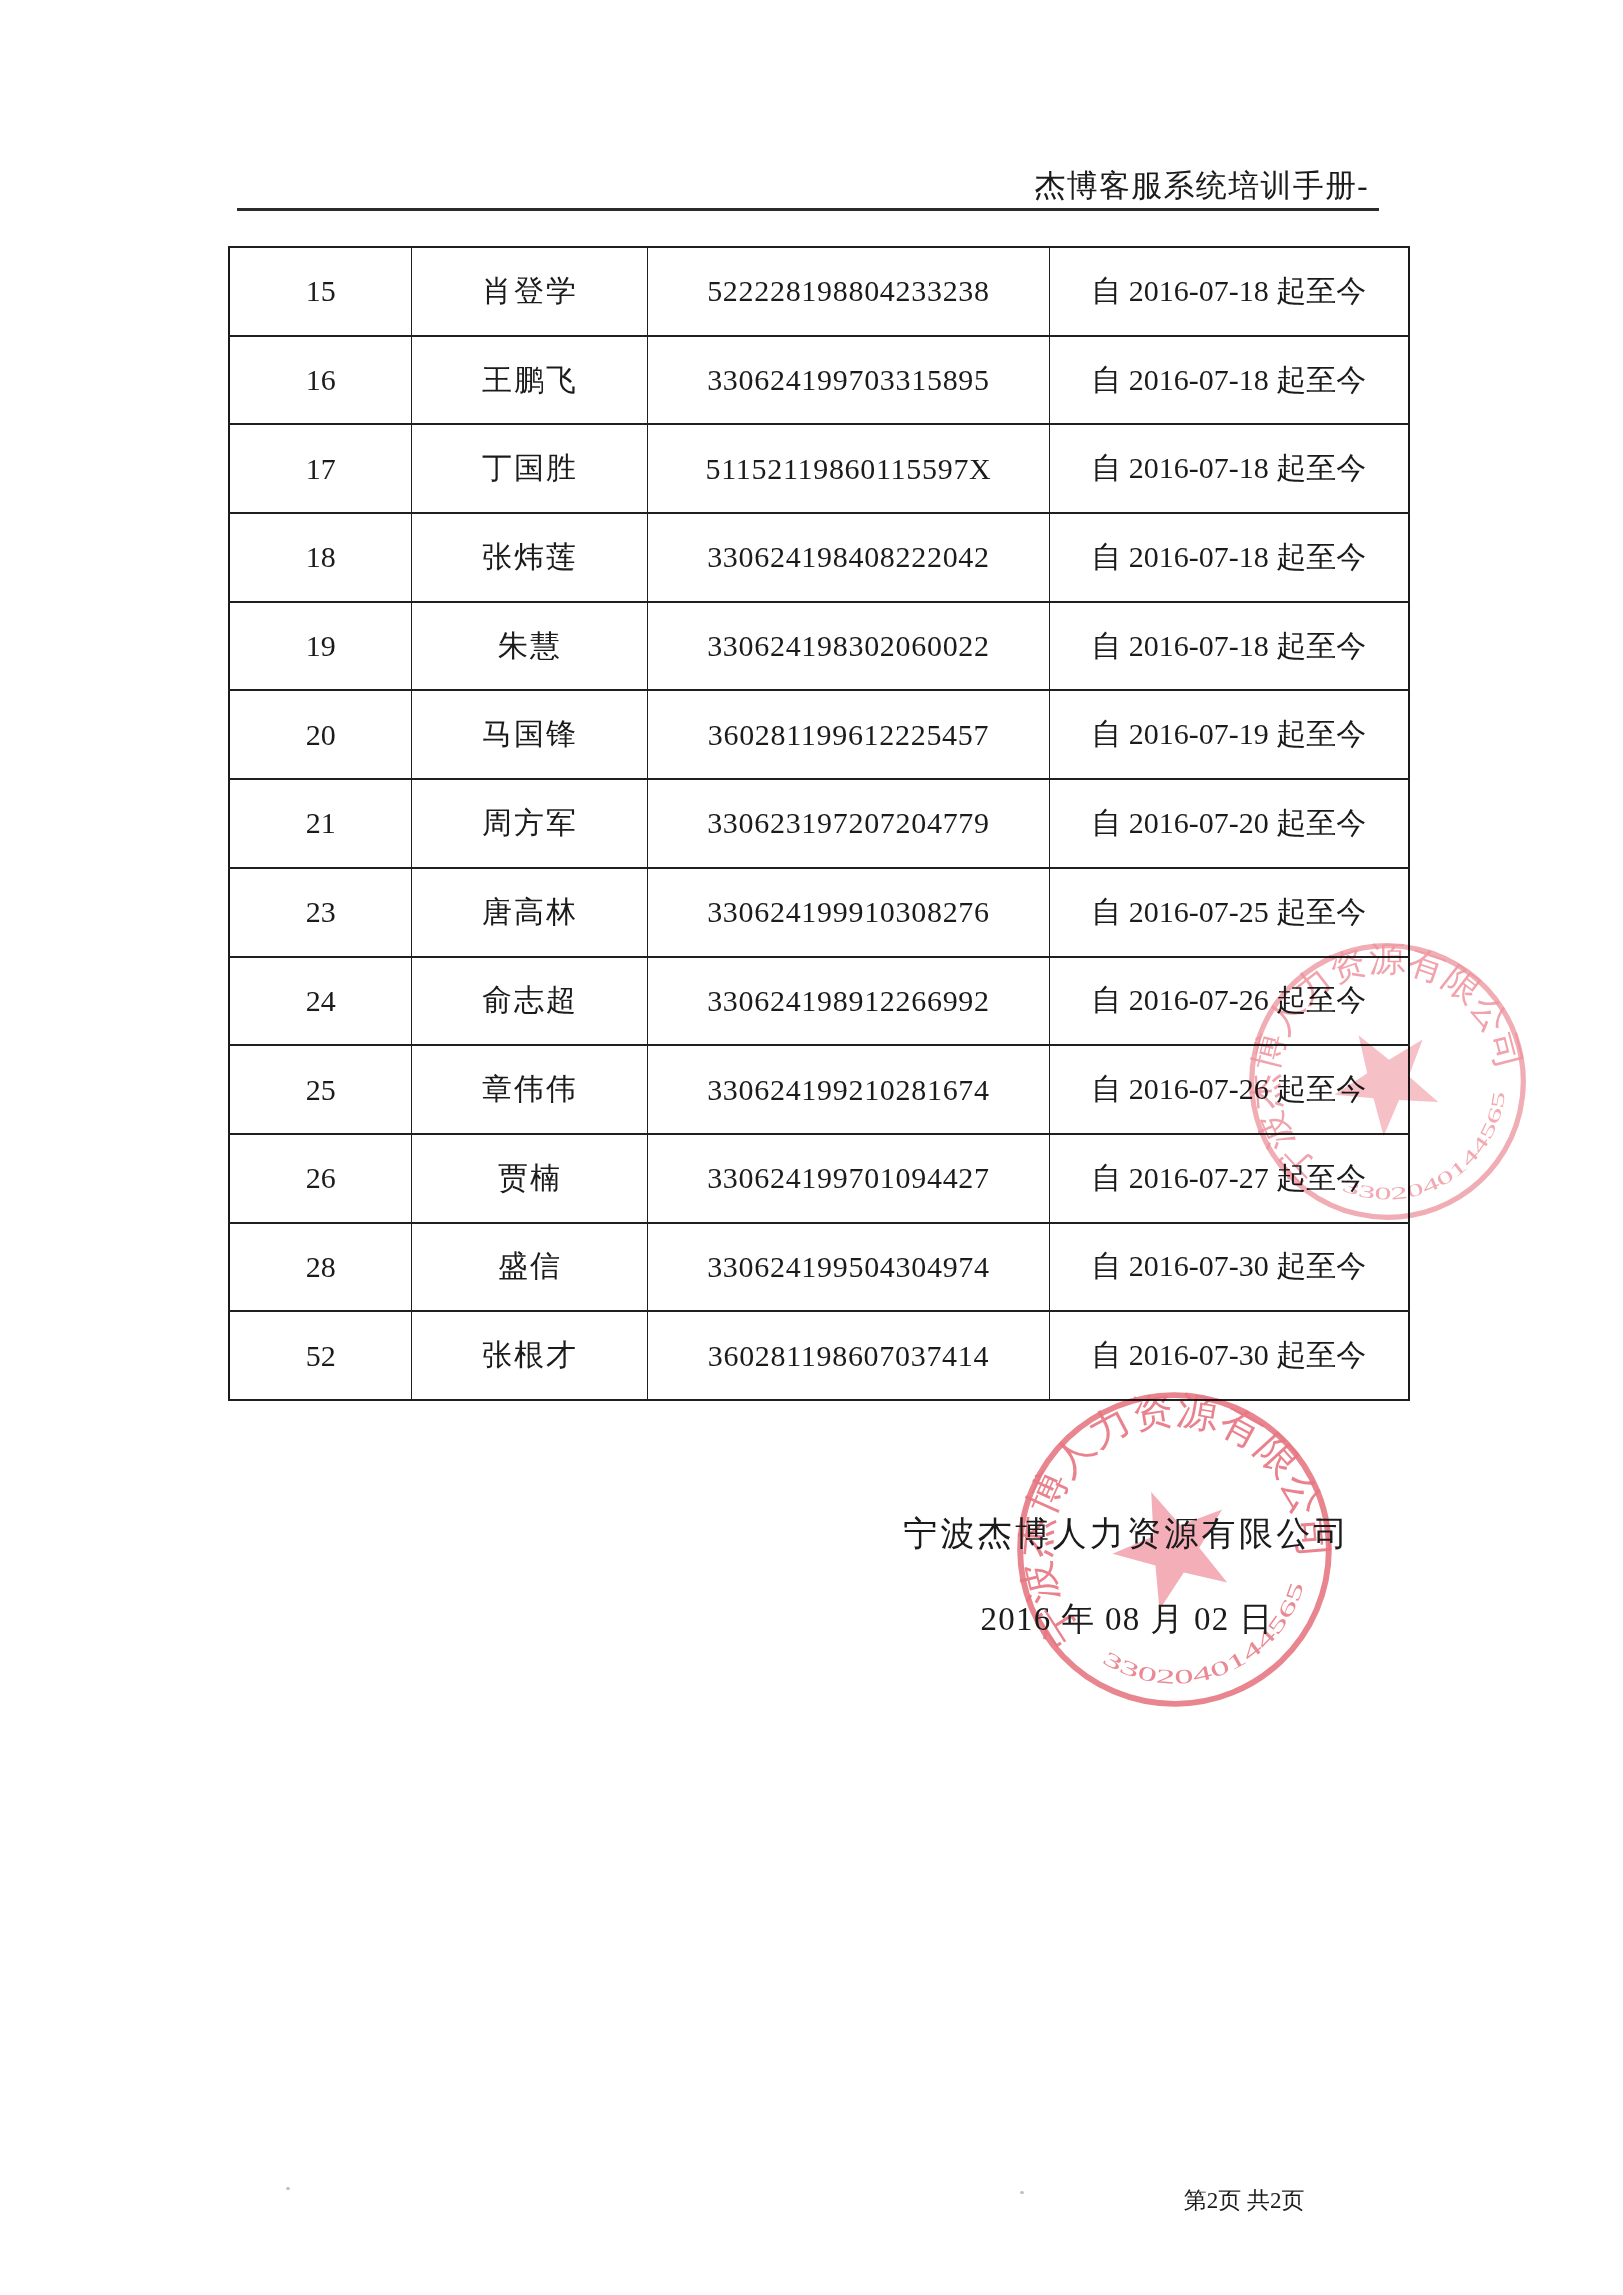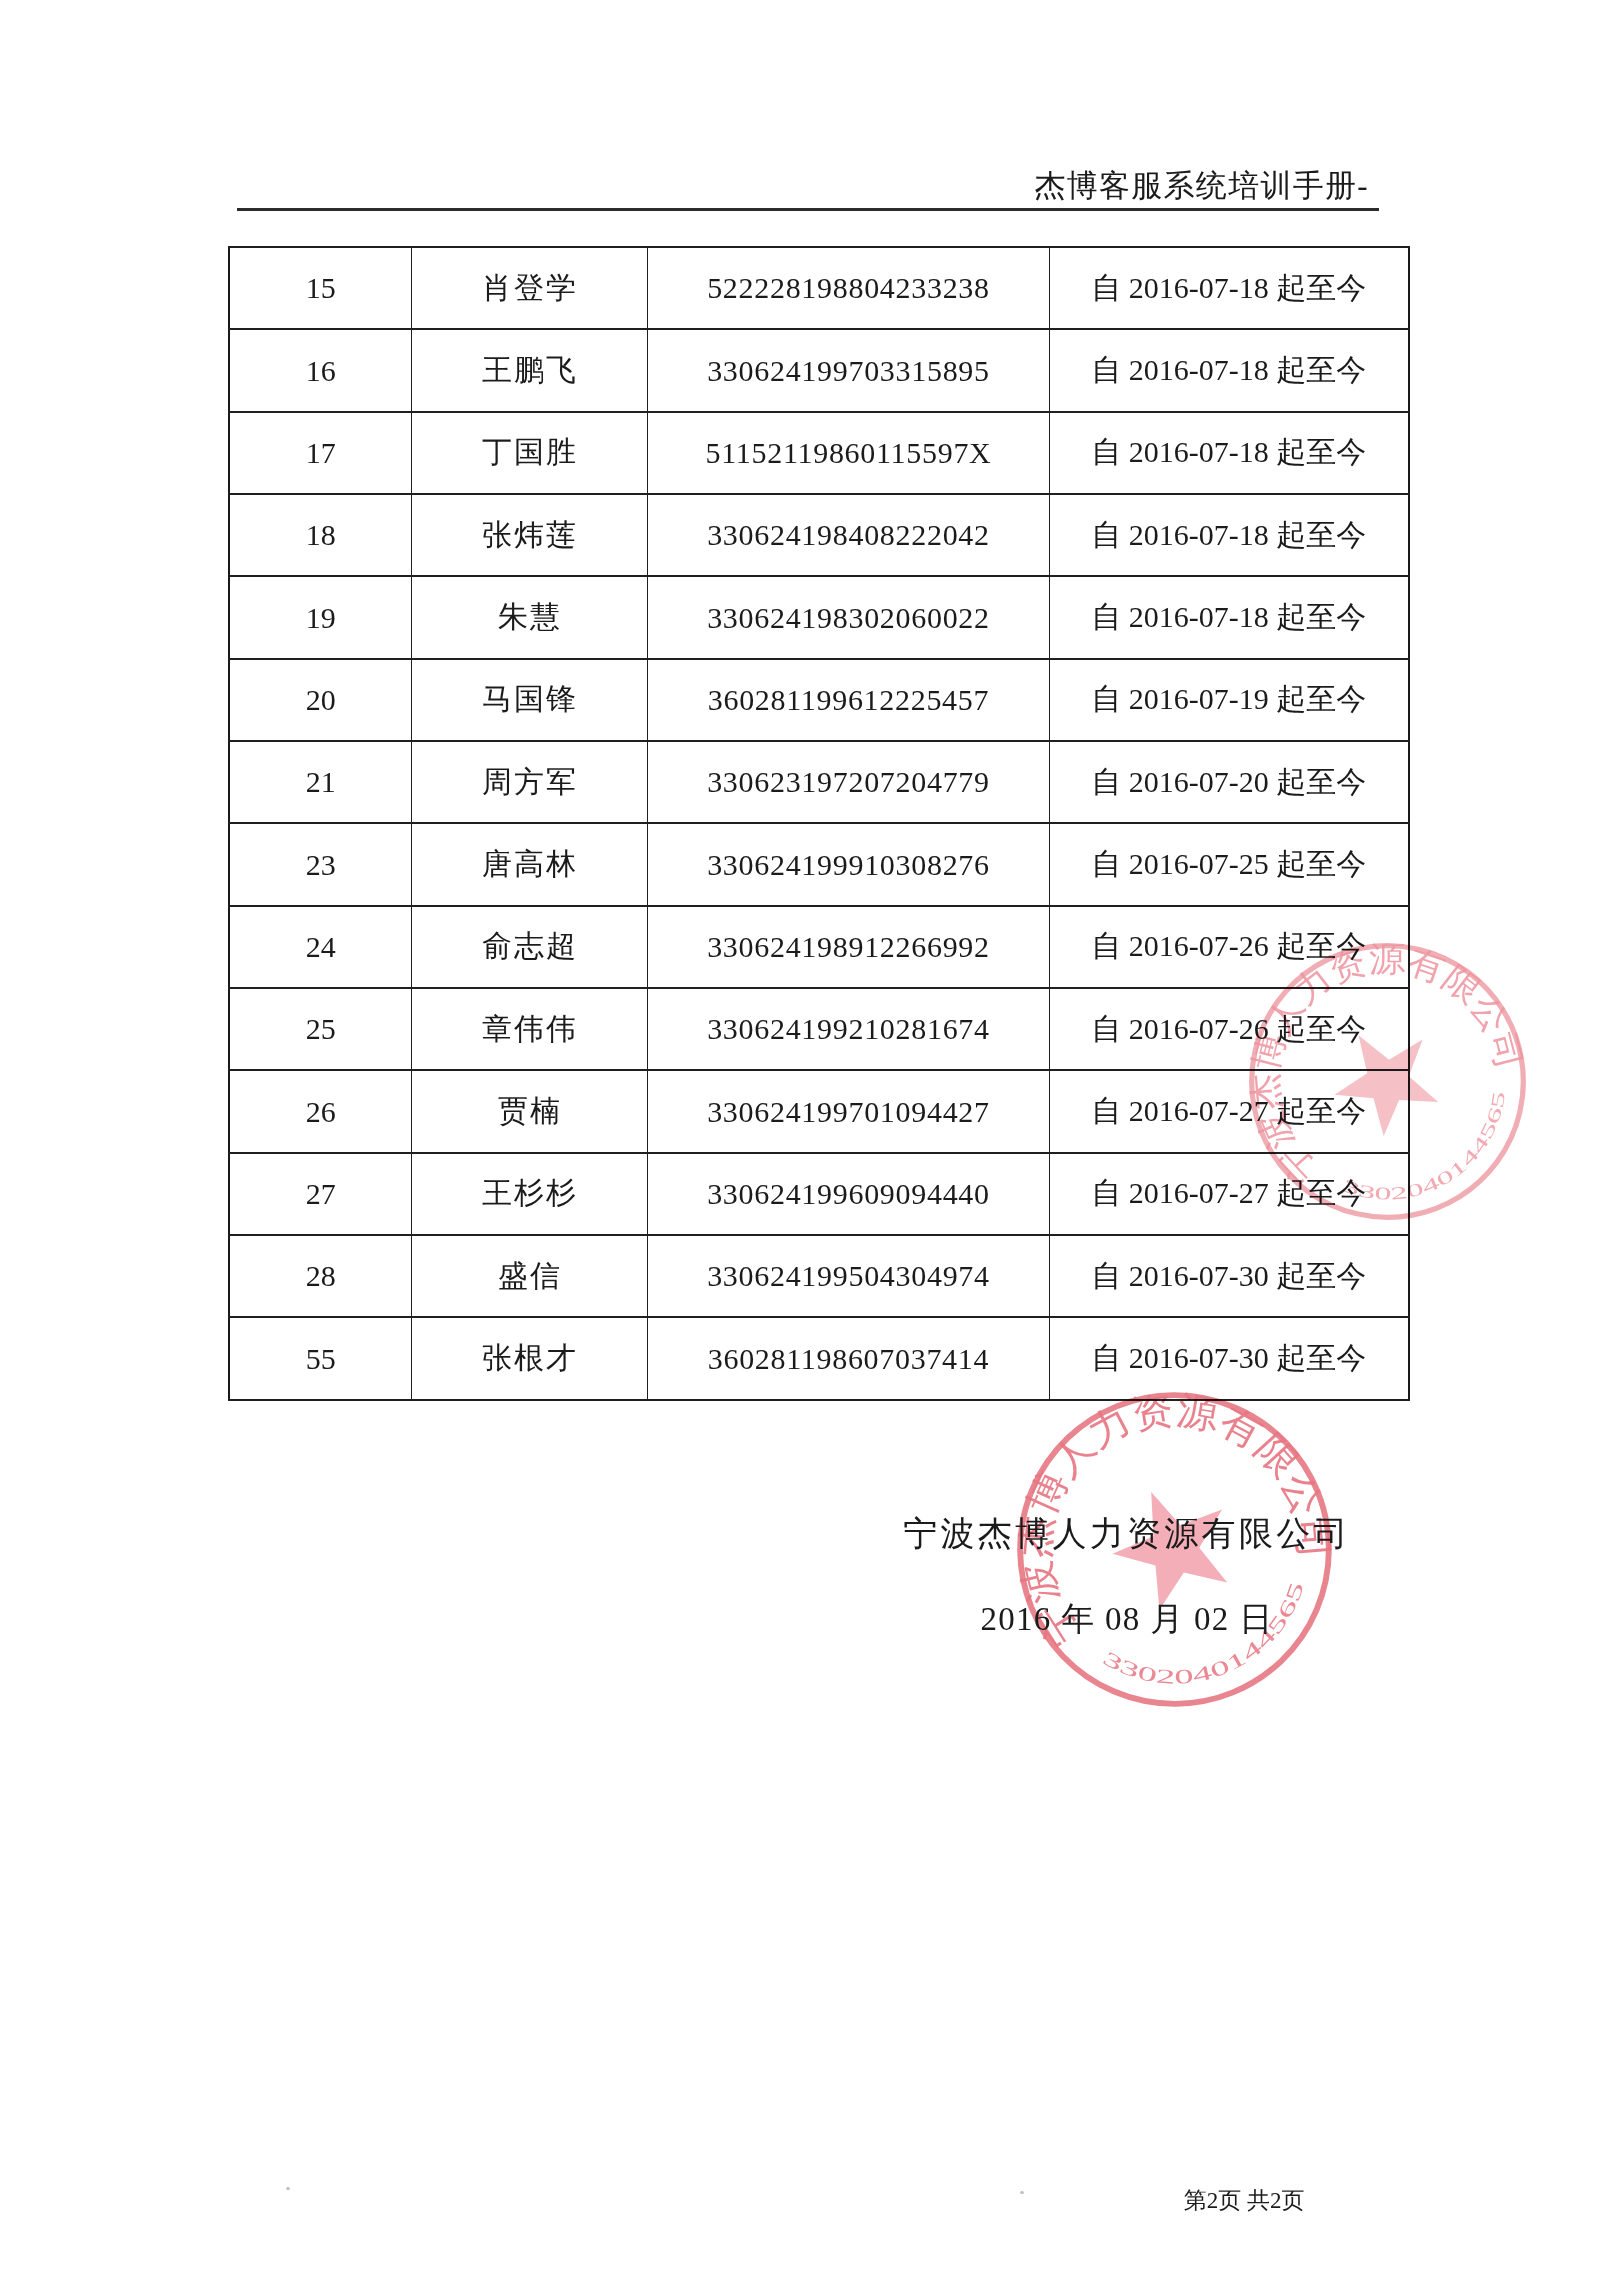--- a/index.html
+++ b/index.html
@@ -165,33 +165,27 @@
           <td class="idnum">330624199210281674</td>
           <td class="period">自 2016-07-26 起至今</td>
         </tr>
         <tr>
           <td class="no">26</td>
           <td class="name">贾楠</td>
           <td class="idnum">330624199701094427</td>
           <td class="period">自 2016-07-27 起至今</td>
         </tr>
         <tr>
-          <td class="no">27</td>
-          <td class="name">王杉杉</td>
-          <td class="idnum">330624199609094440</td>
-          <td class="period">自 2016-07-27 起至今</td>
-        </tr>
-        <tr>
           <td class="no">28</td>
           <td class="name">盛信</td>
           <td class="idnum">330624199504304974</td>
           <td class="period">自 2016-07-30 起至今</td>
         </tr>
         <tr>
-          <td class="no">55</td>
+          <td class="no">52</td>
           <td class="name">张根才</td>
           <td class="idnum">360281198607037414</td>
           <td class="period">自 2016-07-30 起至今</td>
         </tr>
       </tbody>
   </table>
 
   <svg class="stamp stamp-main" width="327" height="327" viewBox="-250 -250 500 500">
     <g transform="rotate(-22)">
       <circle cx="0" cy="0" r="236" fill="none" stroke="#e05a68" stroke-width="9" opacity="0.85"></circle>

